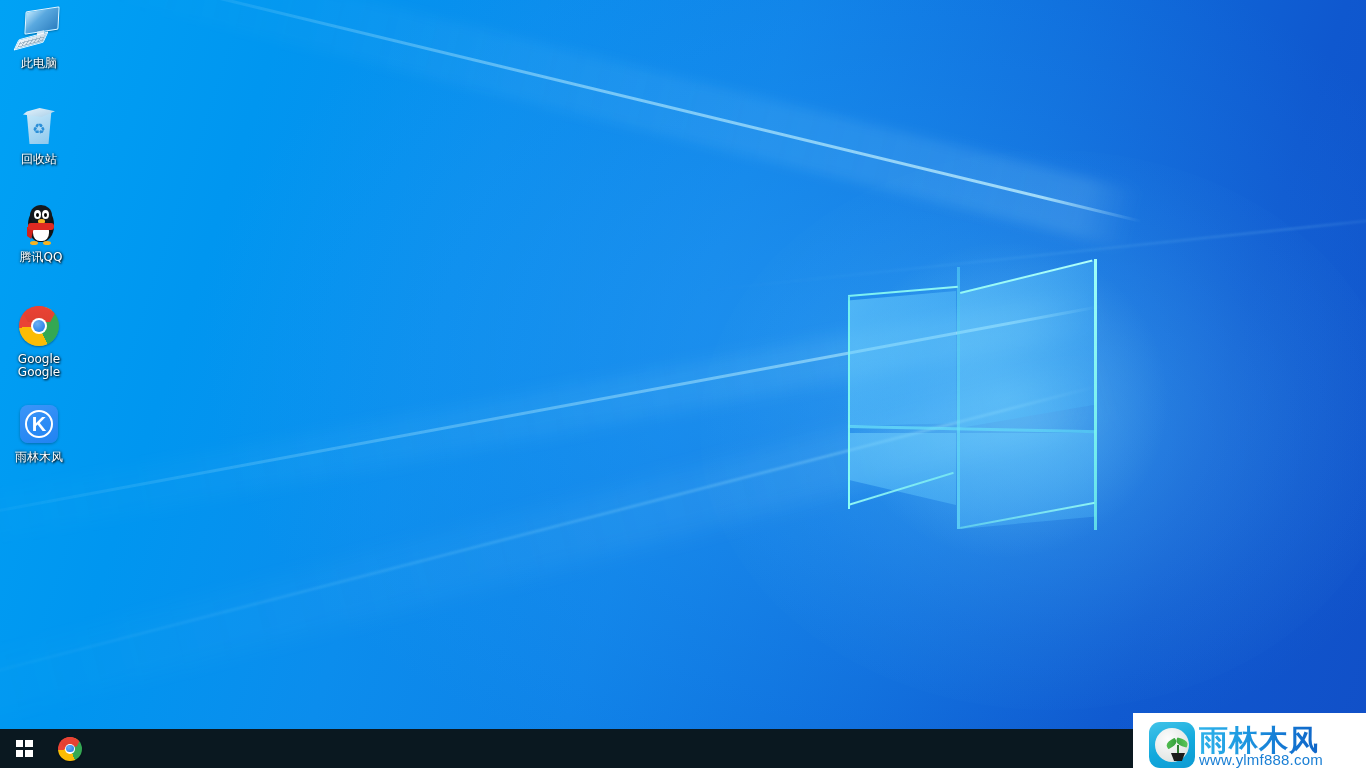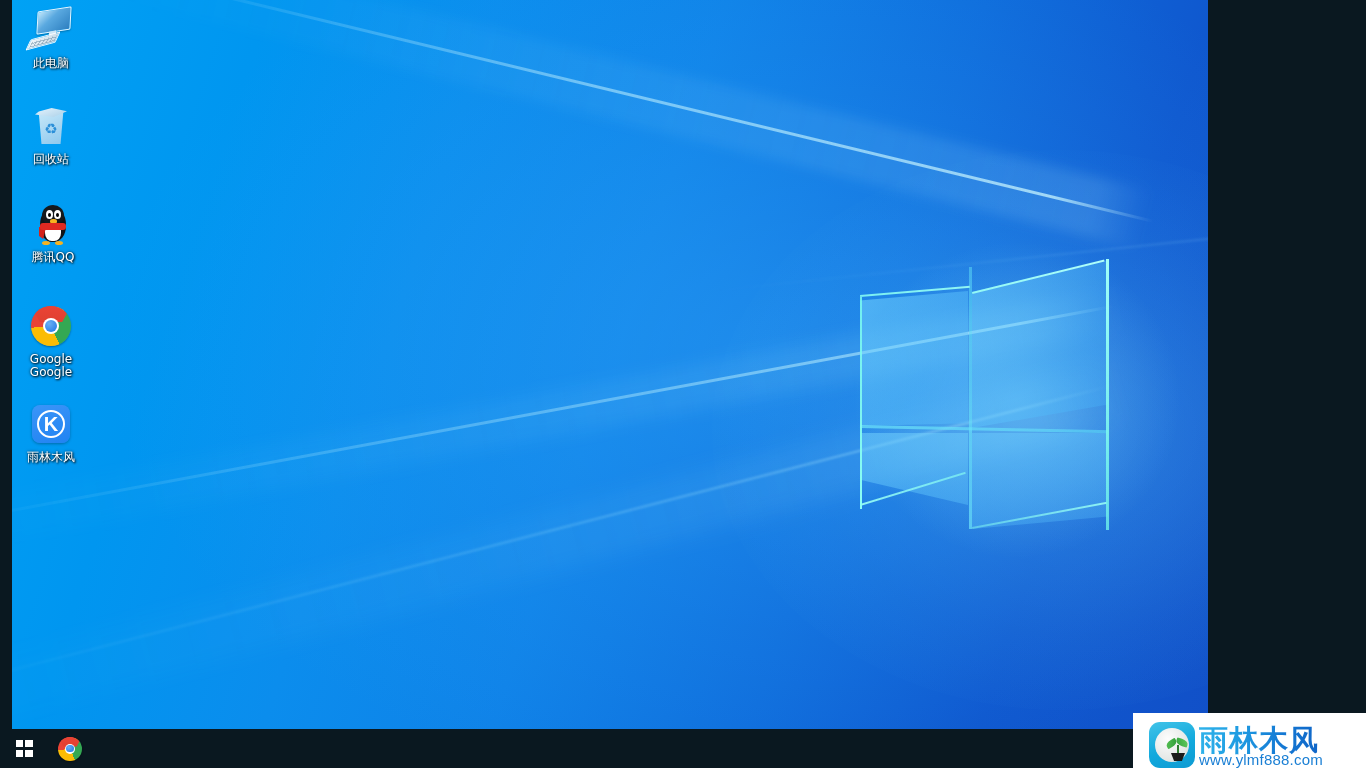--- a/index.html
+++ b/index.html
@@ -5,26 +5,25 @@
   * { margin:0; padding:0; box-sizing:border-box; }
   html,body { width:1366px; height:768px; overflow:hidden; }
   body {
     font-family:"Liberation Sans","DejaVu Sans",sans-serif;
     background:#0a1820;
     position:relative;
   }
 
   
   #desktop{
-    position:absolute; left:0; top:0; width:1196px; height:729px;
+    position:absolute; left:0; top:0; width:1366px; height:729px;
     overflow:hidden;
     background:
       radial-gradient(ellipse 900px 620px at 62% 48%, rgba(60,180,255,0.33) 0%, rgba(60,180,255,0.10) 45%, rgba(60,180,255,0) 72%),
       linear-gradient(108deg, #00a2f5 0%, #0096f0 18%, #0b8ded 34%, #0f82e8 50%, #0f6ddc 68%, #0f58cf 84%, #1150c8 100%);
-    margin-left: 12px;
   }
   
   .glow{
     position:absolute; border-radius:50%;
     pointer-events:none;
   }
   .glow-a{ left:700px; top:150px; width:700px; height:560px;
     background:radial-gradient(ellipse at center, rgba(100,205,255,0.30) 0%, rgba(100,205,255,0.07) 52%, rgba(100,205,255,0) 75%); }
   .glow-b{ left:840px; top:240px; width:330px; height:320px;
     background:radial-gradient(ellipse at center, rgba(150,230,255,0.34) 0%, rgba(150,230,255,0) 70%); }

